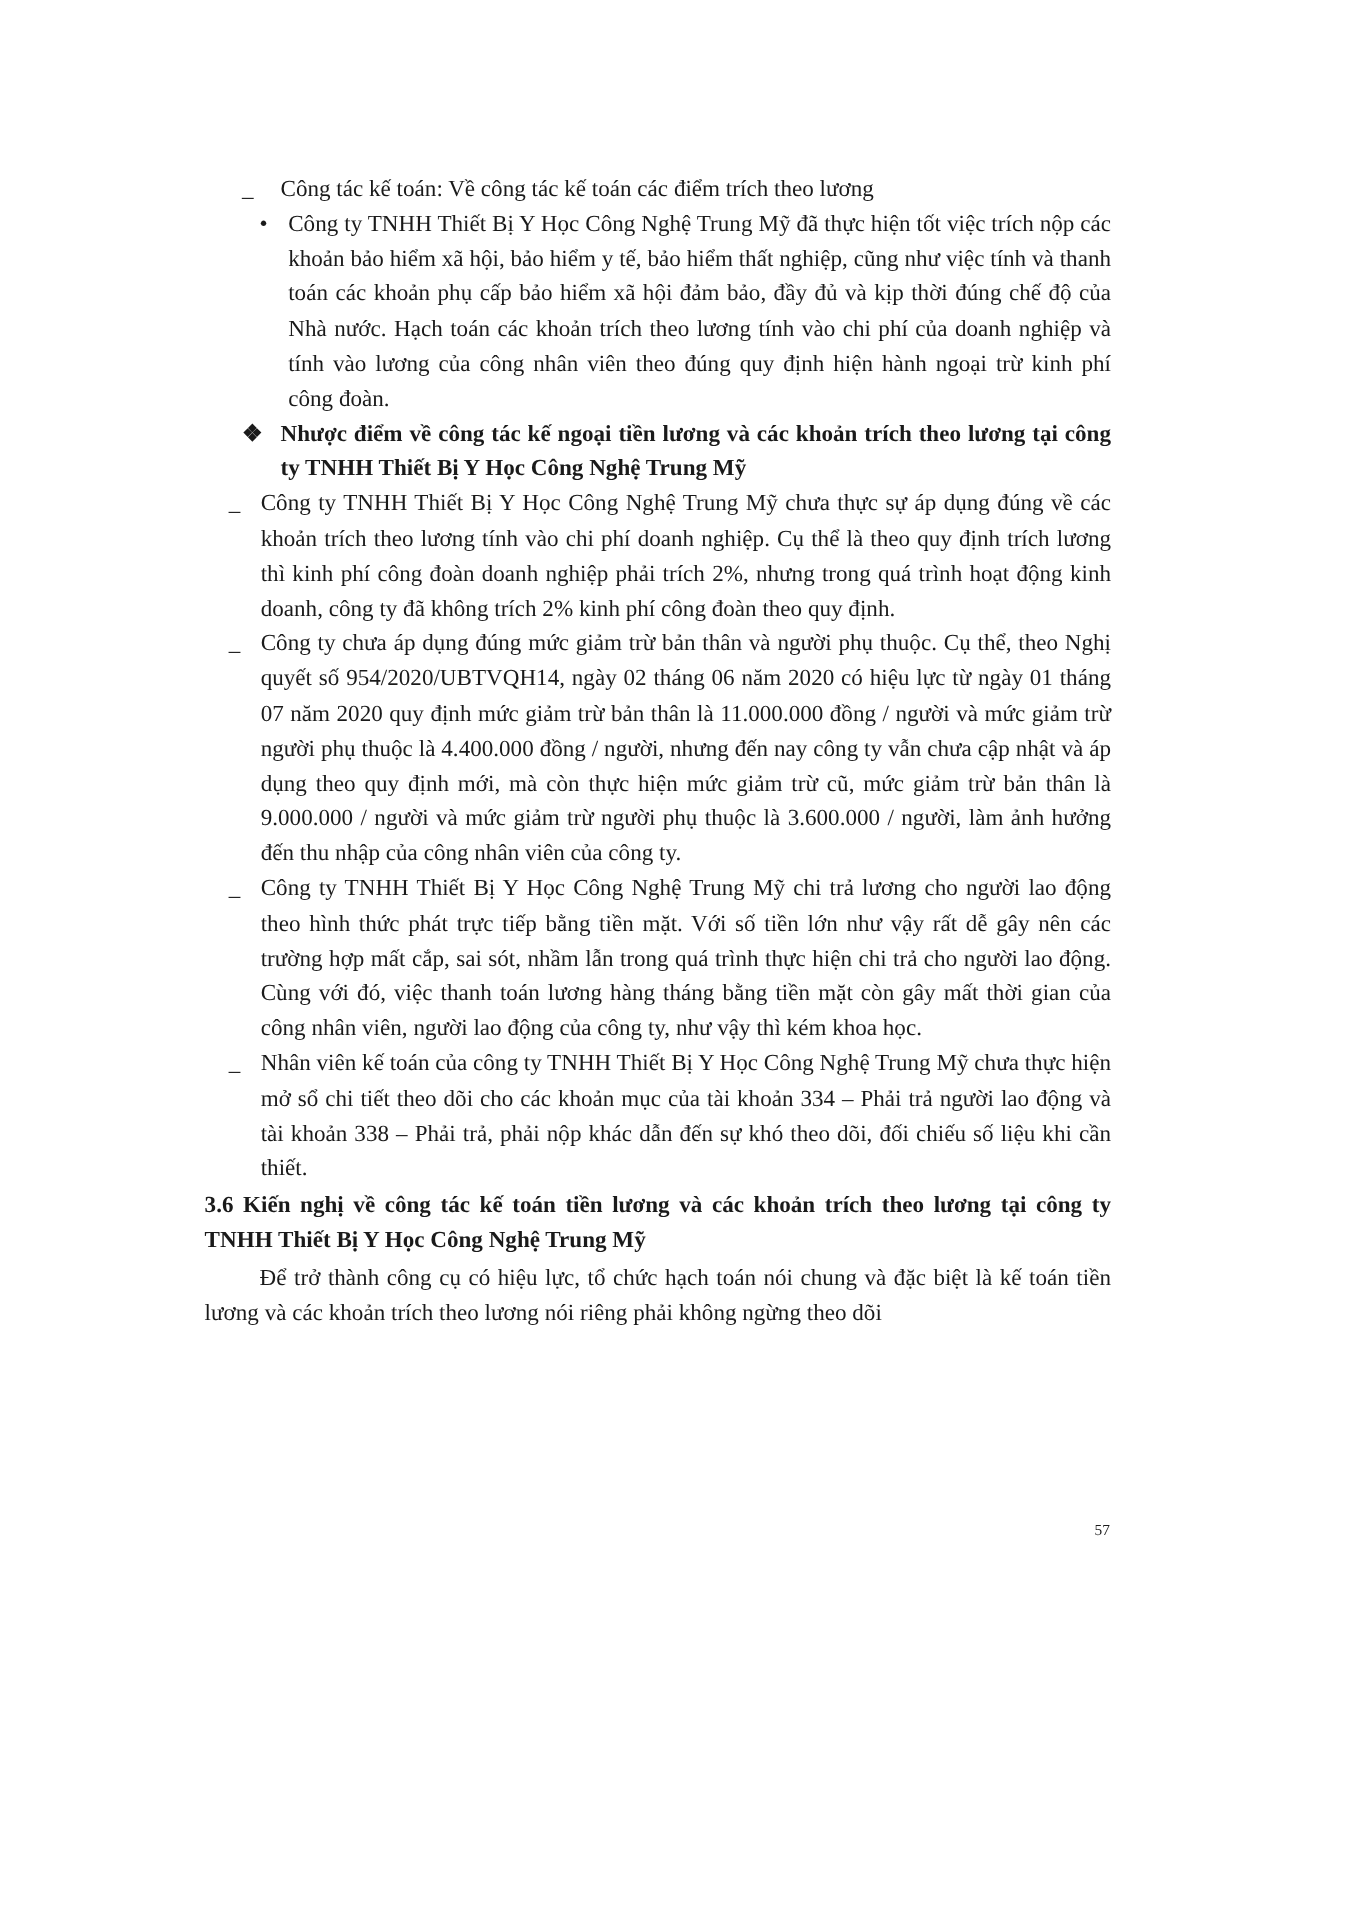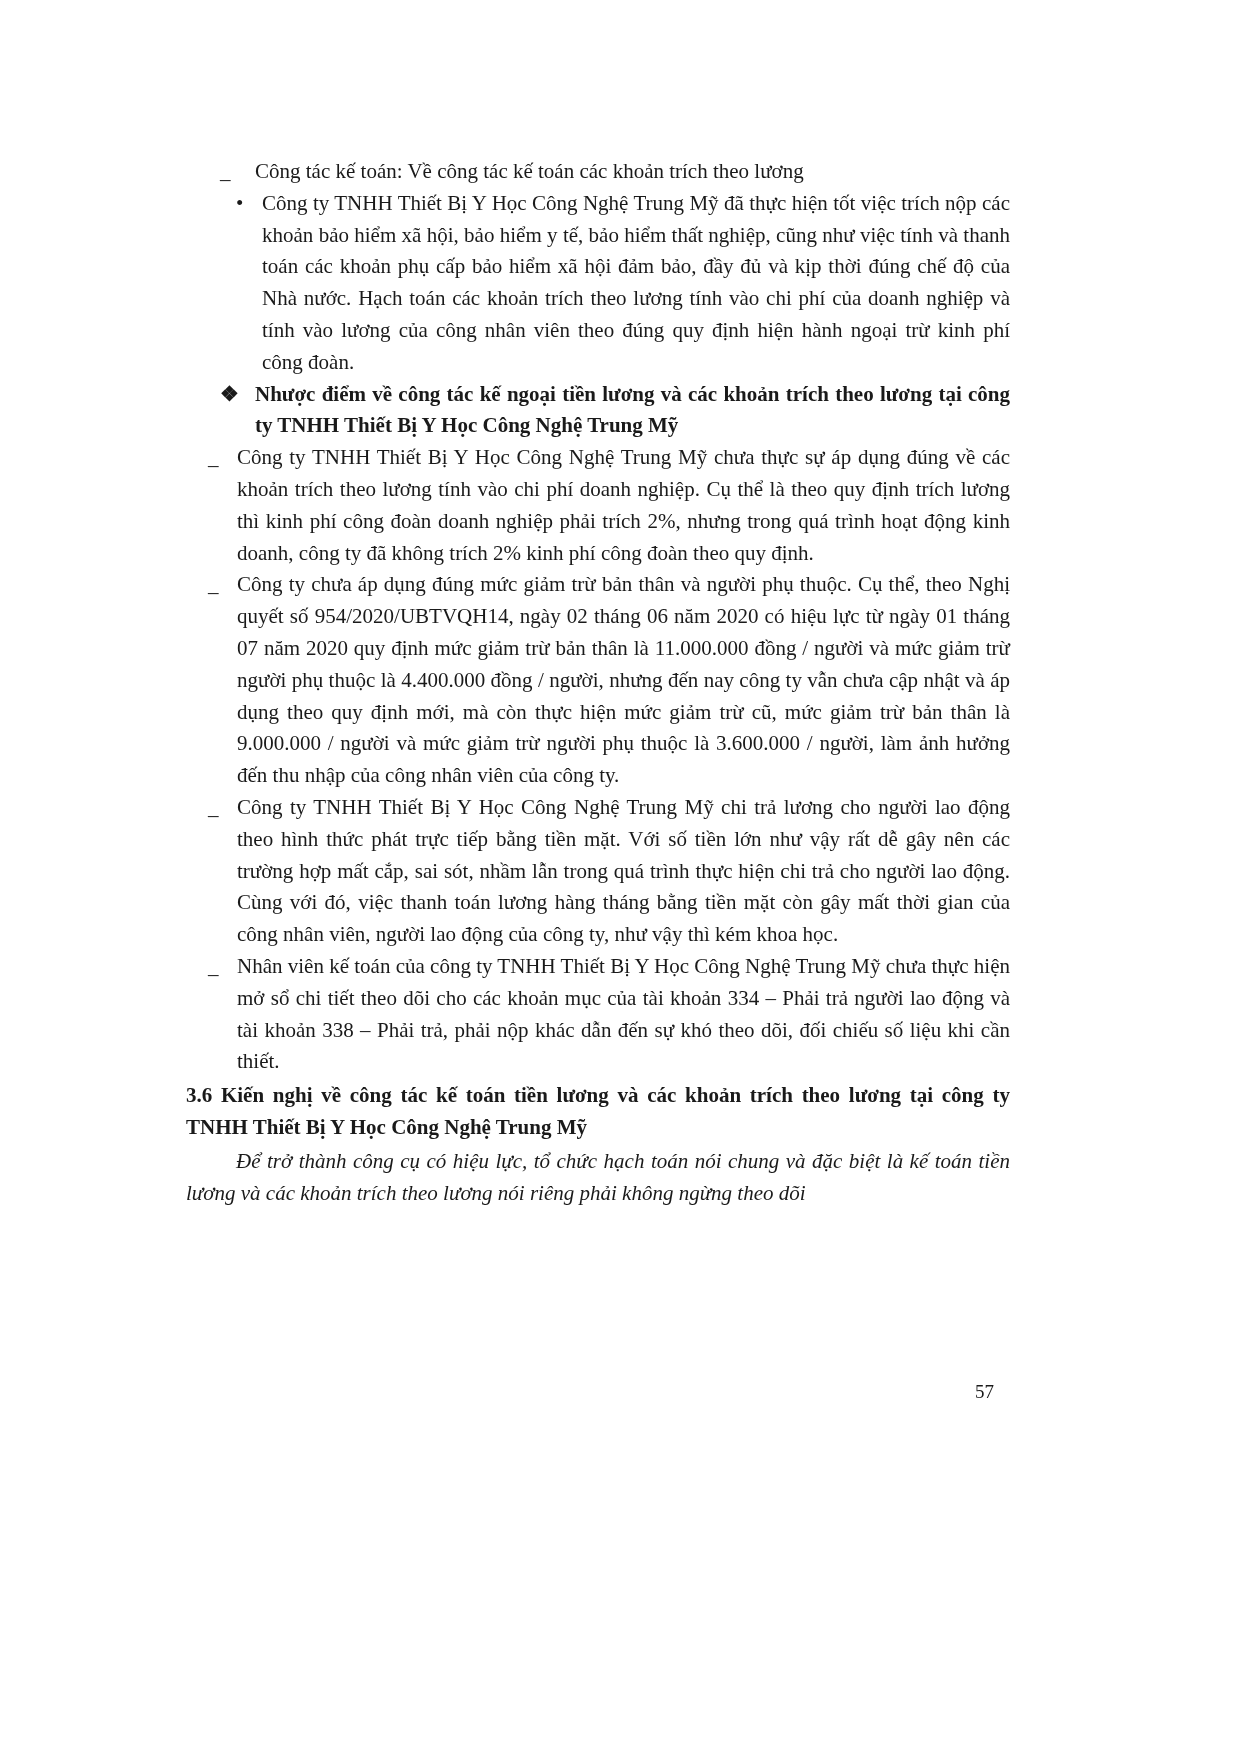--- a/index.html
+++ b/index.html
@@ -44,40 +44,39 @@
   .bold { font-weight: bold; }
   .section-heading {
     font-weight: bold;
     text-align: justify;
     margin-top: 2px;
   }
   .closing-paragraph {
     text-align: justify;
     text-indent: 50px;
     margin-top: 2px;
-    font-style: italic;
   }
   .page-number {
     position: absolute;
     top: 1381px;
-    right: 246px;
-    font-size: 19px;
+    right: 231px;
+    font-size: 14px;
     line-height: 22px;
     margin-left: 40px;
   }
 </style>
 </head>
 <body>
 
 <div class="page">
   <div class="content">
 
     <div class="list-item indent-a">
       <span class="marker">_</span>
-      <span>Công tác kế toán: Về công tác kế toán các khoản trích theo lương</span>
+      <span>Công tác kế toán: Về công tác kế toán các điểm trích theo lương</span>
     </div>
 
     <div class="list-item indent-b">
       <span class="marker">•</span>
       <span>Công ty TNHH Thiết Bị Y Học Công Nghệ Trung Mỹ đã thực hiện tốt việc trích nộp các khoản bảo hiểm xã hội, bảo hiểm y tế, bảo hiểm thất nghiệp, cũng như việc tính và thanh toán các khoản phụ cấp bảo hiểm xã hội đảm bảo, đầy đủ và kịp thời đúng chế độ của Nhà nước. Hạch toán các khoản trích theo lương tính vào chi phí của doanh nghiệp và tính vào lương của công nhân viên theo đúng quy định hiện hành ngoại trừ kinh phí công đoàn.</span>
     </div>
 
     <div class="list-item indent-a bold">
       <span class="marker">❖</span>
       <span>Nhược điểm về công tác kế ngoại tiền lương và các khoản trích theo lương tại công ty TNHH Thiết Bị Y Học Công Nghệ Trung Mỹ</span>

